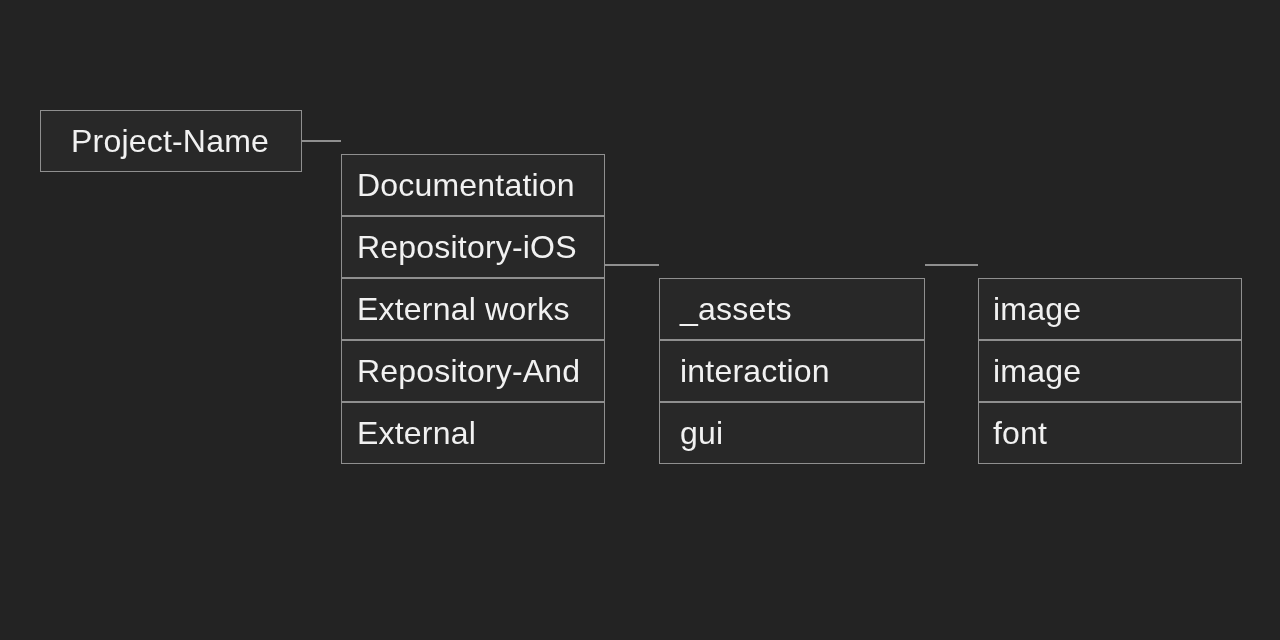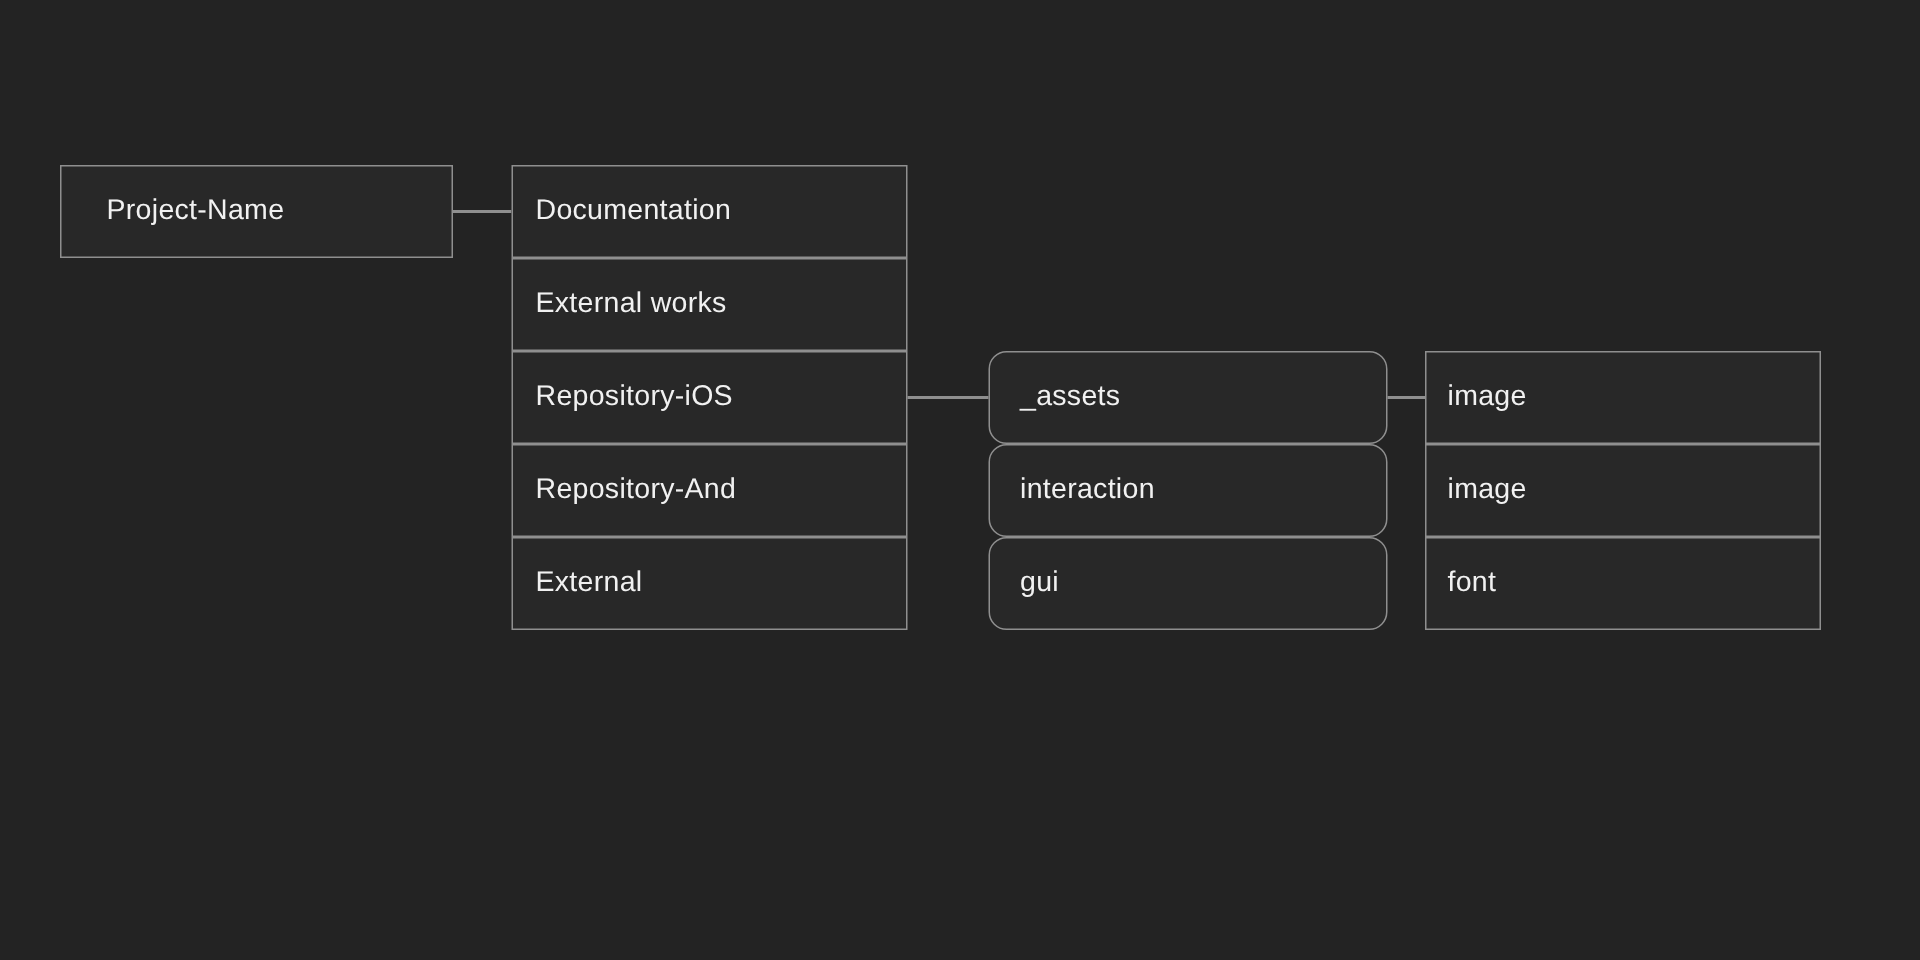--- a/index.html
+++ b/index.html
@@ -21,41 +21,42 @@
     background: var(--background);
   }
   .node {
     width: 100%;
     height: 62px;
     background: var(--node_fill);
     border: 1px solid var(--node_border);
     display: flex;
     align-items: center;
     color: var(--node_text);
-    font-size: 19px;
+    font-size: 32px;
     font-weight: 300;
     letter-spacing: 0.2px;
     white-space: nowrap;
   }
   .root-box {
     position: absolute;
     left: 40px; top: 110px;
     width: 262px;
   }
   .root-box .node { padding-left: 30px; }
   .col {
     position: absolute;
     display: flex;
     flex-direction: column;
+    margin-top: 44px;
   }
   .col-level1 { left: 341px; top: 110px; width: 264px; }
   .col-level1 .node { padding-left: 15px; }
   .col-level2 { left: 659px; top: 234px; width: 266px; }
-  .col-level2 .node { padding-left: 20px; border-radius: 12px; }
-  .col-level3 { left: 950px; top: 234px; width: 264px; }
+  .col-level2 .node { padding-left: 20px; }
+  .col-level3 { left: 978px; top: 234px; width: 264px; }
   .col-level3 .node { padding-left: 14px; }
   .connector {
     position: absolute;
     height: 2px;
     background: var(--node_border);
   }
   .connector-1 { left: 302px; top: 140px; width: 39px; }
   .connector-2 { left: 605px; top: 264px; width: 54px; }
   .connector-3 { left: 925px; top: 264px; width: 53px; }
 </style>
@@ -70,24 +71,24 @@
     </div>
   </div>
 
   <div class="connector connector-1"></div>
 
   <div class="col col-level1">
     <div class="node">
       <span>Documentation</span>
     </div>
     <div class="node">
-      <span>External works</span>
+      <span>Repository-iOS</span>
     </div>
     <div class="node">
-      <span>Repository-iOS</span>
+      <span>External works</span>
     </div>
     <div class="node">
       <span>Repository-And</span>
     </div>
     <div class="node">
       <span>External</span>
     </div>
   </div>
 
   <div class="connector connector-2"></div>

